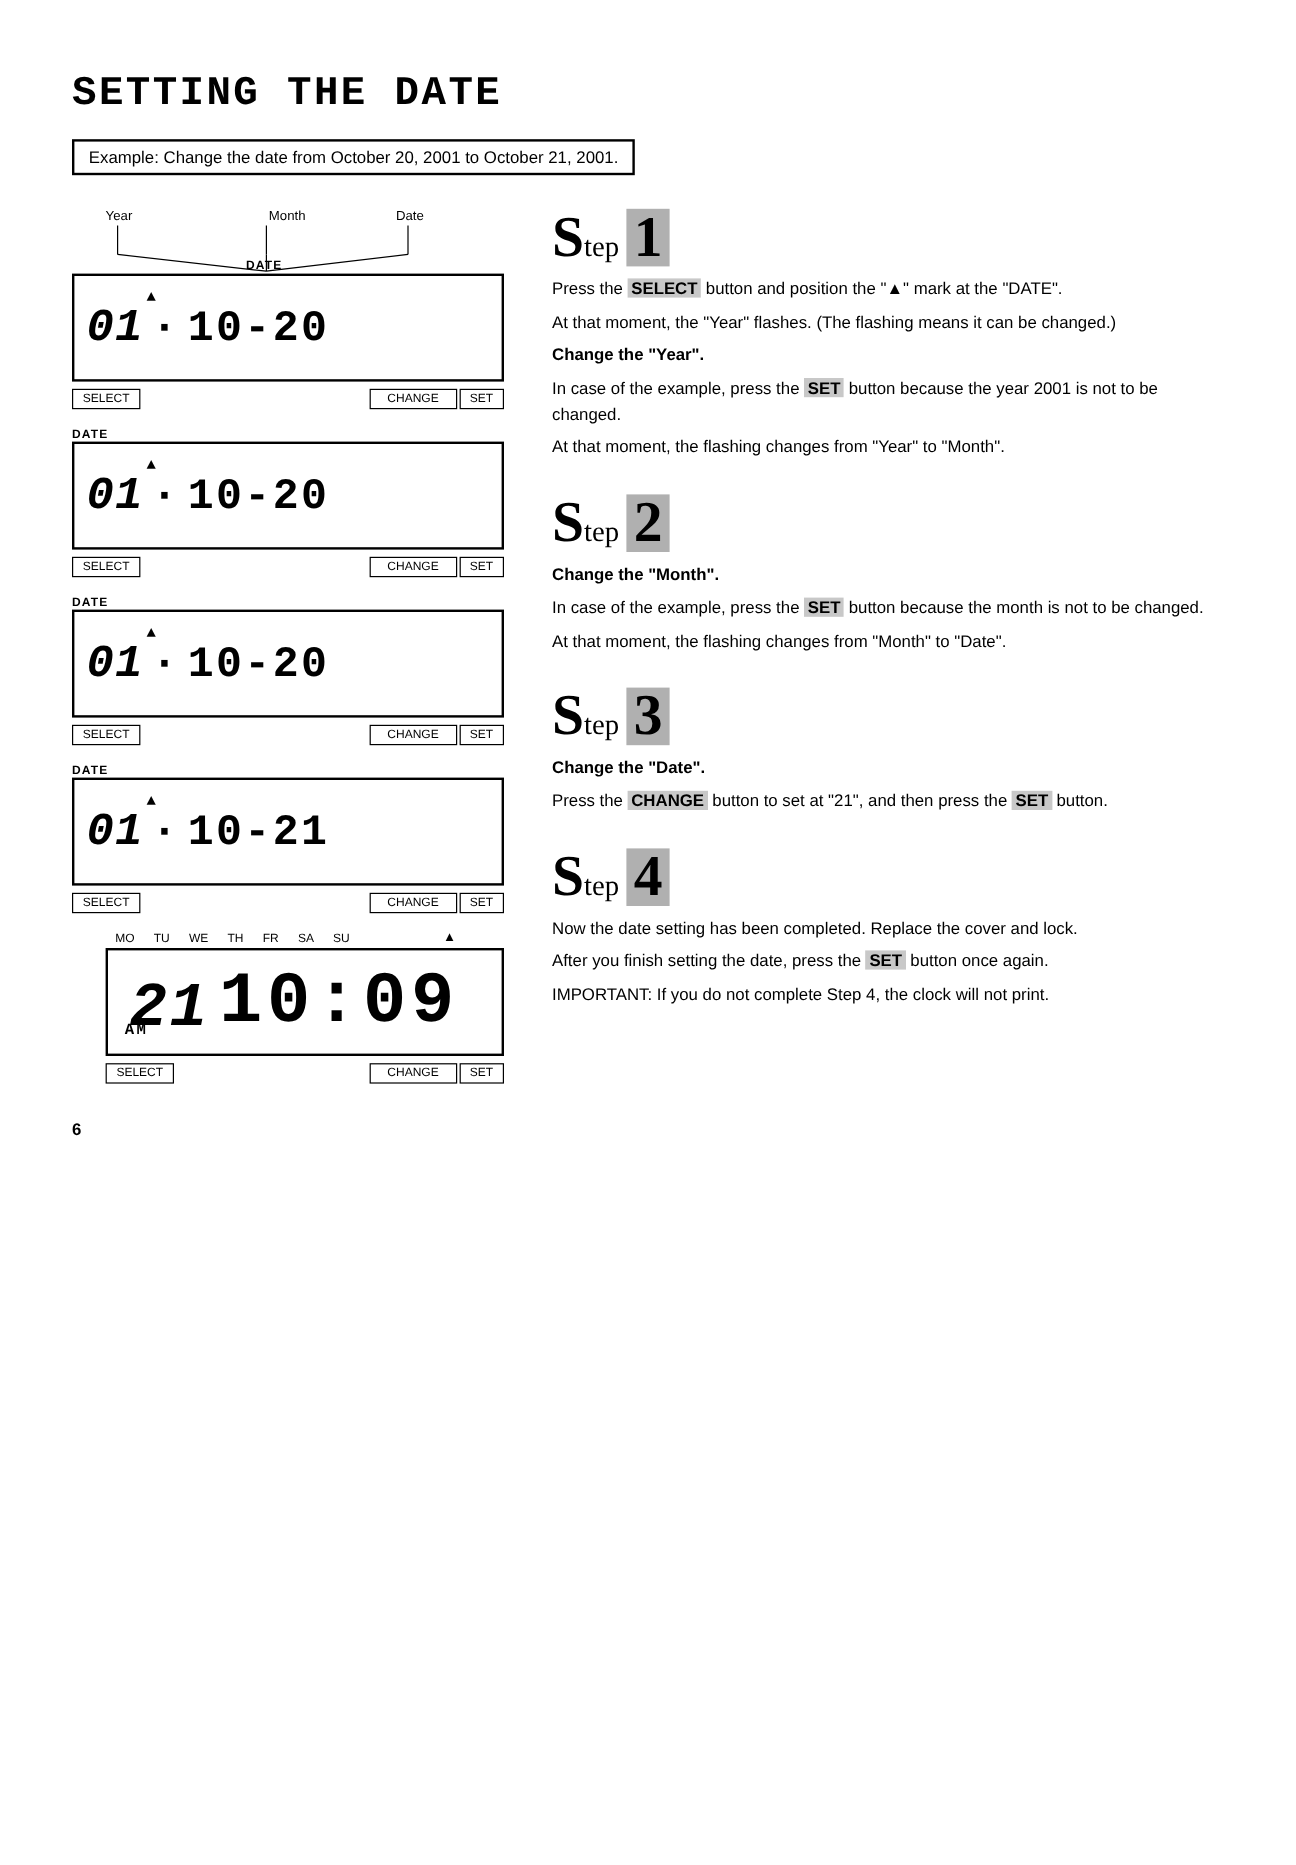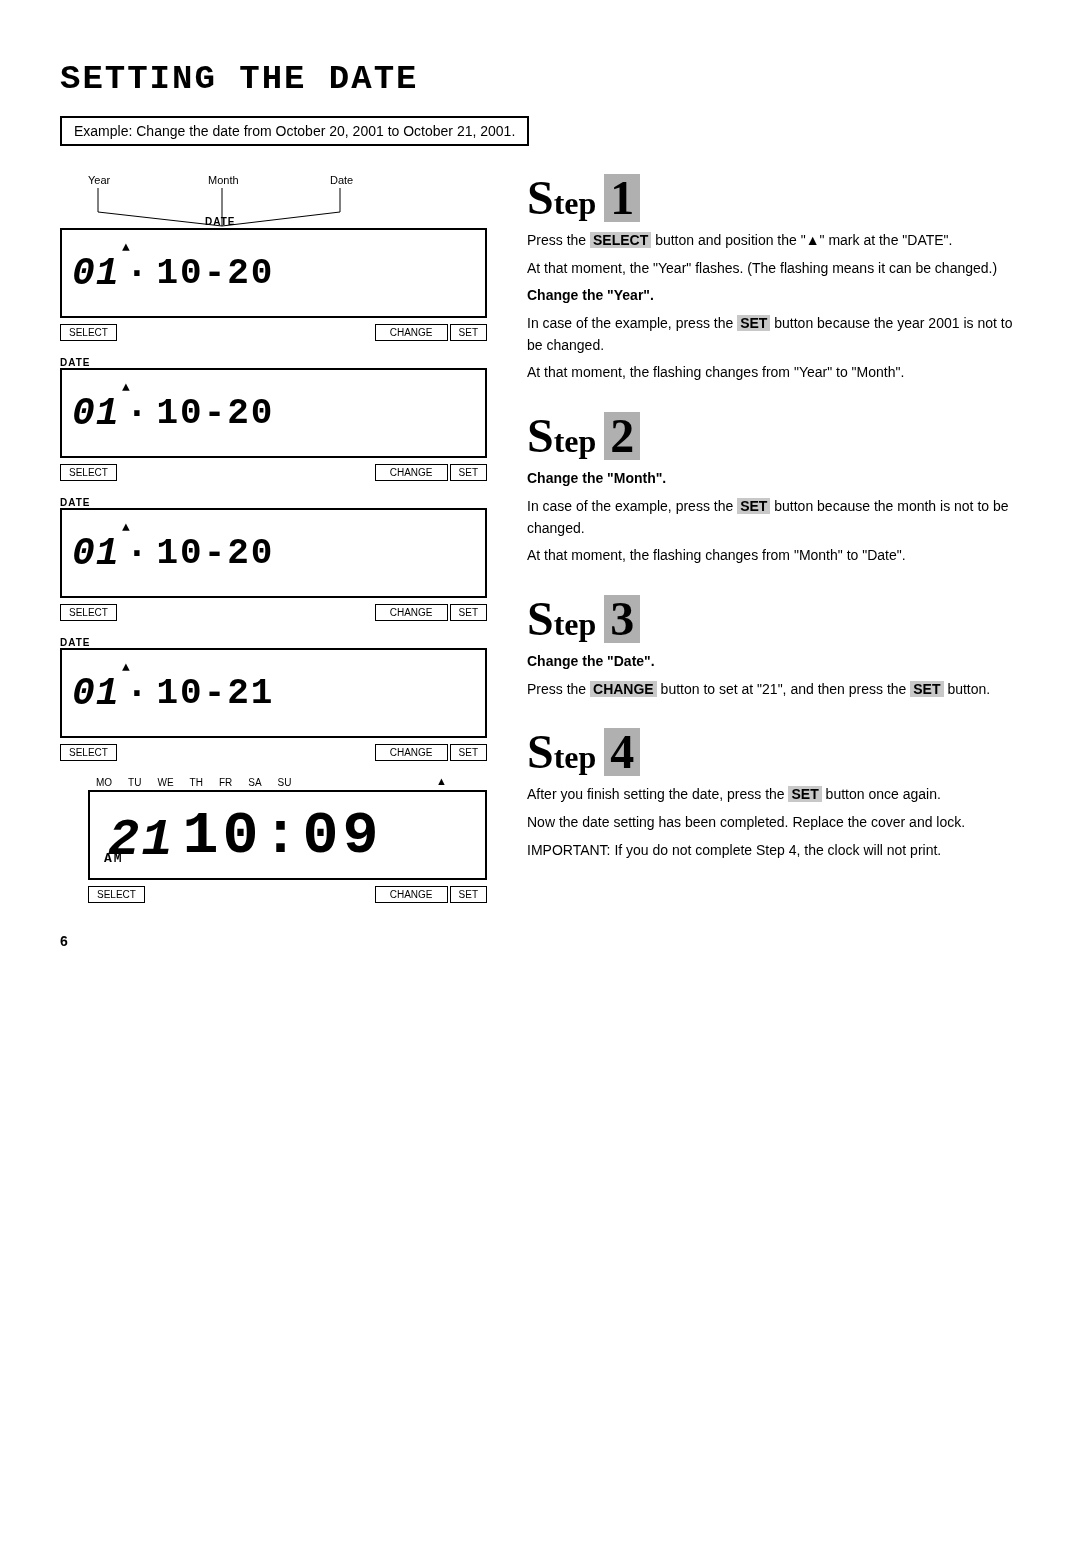--- a/index.html
+++ b/index.html
@@ -27,21 +27,21 @@
       display: inline-block;
       margin-bottom: 28px;
     }
     .main-layout {
       display: flex;
       flex-direction: row;
       gap: 40px;
       align-items: flex-start;
     }
     .left-col {
-      width: 427px;
+      width: 360px;
       flex-shrink: 0;
     }
     .right-col {
       flex: 1;
     }
     
     .display-group {
       margin-bottom: 16px;
       position: relative;
     }
@@ -97,23 +97,23 @@
       display: flex;
       align-items: baseline;
     }
     .step-s {
       font-size: 48px;
       font-family: 'Times New Roman', serif;
       font-weight: bold;
       line-height: 1;
     }
     .step-rest {
-      font-size: 32px;
+      font-size: 24px;
       font-family: 'Times New Roman', serif;
-      font-weight: bold;
+      font-weight: normal;
     }
     .step-num {
       font-size: 48px;
       font-family: 'Times New Roman', serif;
       font-weight: bold;
       background: #b0b0b0;
       padding: 0 6px;
       line-height: 1;
     }
     .step-body {
@@ -202,21 +202,21 @@
 <div class="example-line">Example: Change the date from October 20, 2001 to October 21, 2001.</div>
 
 <div class="main-layout">
 
   <div class="left-col">
 
     <div class="display-group diagram-area">
 
       <div style="position:relative; height:54px; margin-bottom:0;">
         <span style="position:absolute; left:28px; top:0; font-size:11px;">Year</span>
-        <span style="position:absolute; left:148px; top:0; font-size:11px;">Month</span>
+        <span style="position:absolute; left:164px; top:0; font-size:11px;">Month</span>
         <span style="position:absolute; left:270px; top:0; font-size:11px;">Date</span>
 
         <svg style="position:absolute;left:0;top:0;width:360px;height:54px;">
 
           <line x1="38" y1="14" x2="38" y2="38" stroke="#000" stroke-width="1"></line>
 
           <line x1="162" y1="14" x2="162" y2="38" stroke="#000" stroke-width="1"></line>
 
           <line x1="280" y1="14" x2="280" y2="38" stroke="#000" stroke-width="1"></line>
 
@@ -369,22 +369,22 @@
       </div>
     </div>
 
     <div class="step-block">
       <div class="step-heading">
         <span class="step-s">S</span>
         <span class="step-rest">tep&nbsp;</span>
         <span class="step-num">4</span>
       </div>
       <div class="step-body">
+        <p>Now the date setting has been completed. Replace the cover and lock.</p>
         <p>After you finish setting the date, press the <span class="highlight">SET</span> button once again.</p>
-        <p>Now the date setting has been completed. Replace the cover and lock.</p>
         <p>IMPORTANT: If you do not complete Step 4, the clock will not print.</p>
       </div>
     </div>
 
   </div>
 </div>
 
 
 
 

